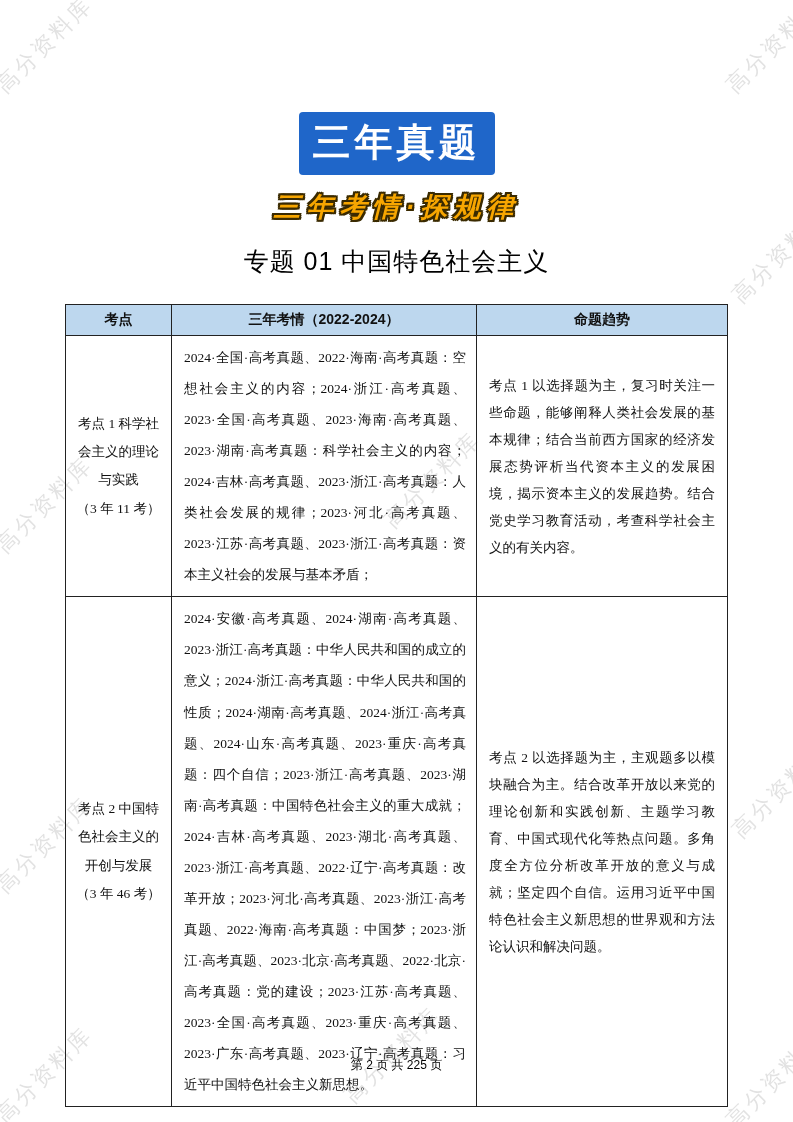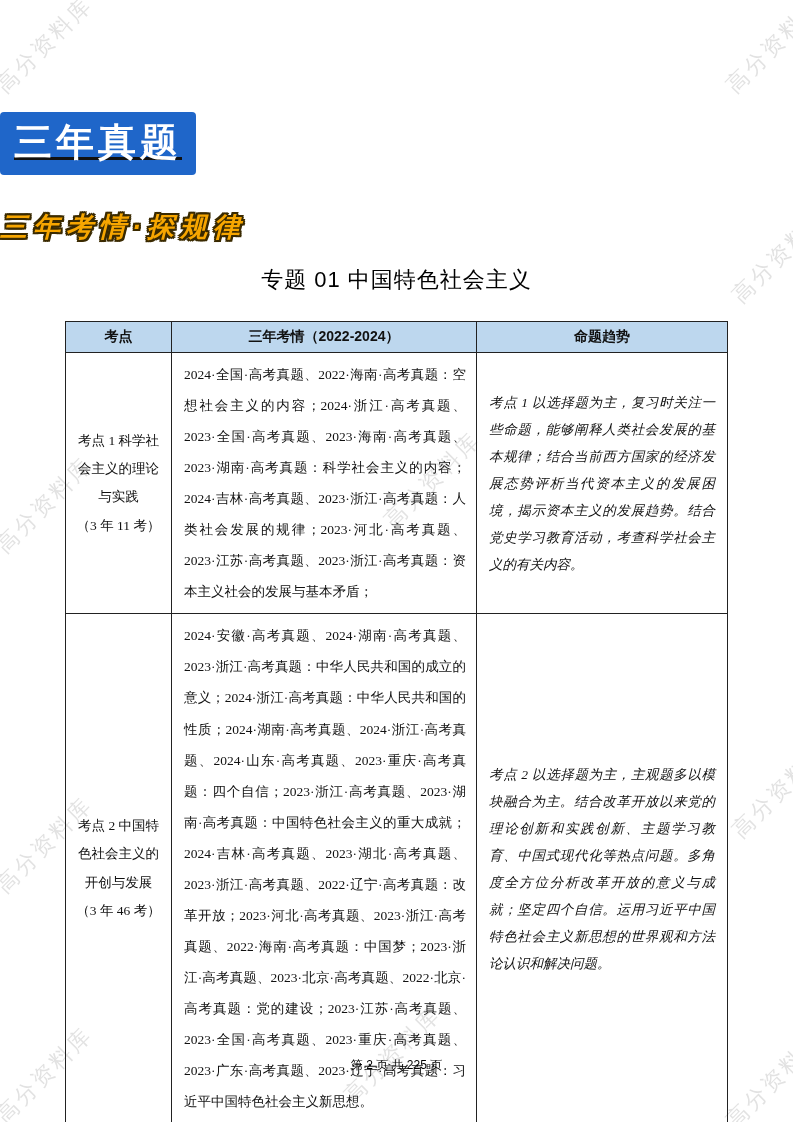--- a/index.html
+++ b/index.html
@@ -29,44 +29,44 @@
     letter-spacing:3px;
     color:var(--watermark-color);
     transform:rotate(-45deg);
     white-space:nowrap;
     pointer-events:none;
     user-select:none;
   }
   
   .content{position:relative;padding-top:112px;}
   .banner{
-    display:flex;align-items:center;
+    display:flex;align-items:center;justify-content:center;
     gap:8px;
-    text-decoration:underline;
   }
   .banner-left{
     background:var(--banner-bg);
     color:#ffffff;
     font-family:"Liberation Sans","DejaVu Sans",sans-serif;
     font-weight:bold;
     font-size:38px;
     letter-spacing:4px;
     padding:5px 14px 7px 14px;
     border-radius:4px;
   }
   .banner-right{
     color:var(--banner-years);
     font-family:"DejaVu Sans","Liberation Sans",sans-serif;
     font-weight:bold;
     font-size:46px;
     letter-spacing:4px;
     text-shadow:0 0 1px #ffffff;
   }
   .slogan{
-    margin-top:34px;
+    margin-top:14px;
+    text-align:center;
     font-family:"Liberation Sans","DejaVu Sans",sans-serif;
     font-weight:bold;
     font-style:italic;
     font-size:27px;
     letter-spacing:6px;
     color:var(--slogan-fill);
     text-shadow:
       -2px -2px 0 var(--slogan-outline),
        2px -2px 0 var(--slogan-outline),
       -2px  2px 0 var(--slogan-outline),
@@ -74,21 +74,21 @@
       -2px  0   0 var(--slogan-outline),
        2px  0   0 var(--slogan-outline),
        0   -2px 0 var(--slogan-outline),
        0    2px 0 var(--slogan-outline);
   }
   .page-title{
     margin-top:20px;
     text-align:center;
     font-family:"Liberation Sans","DejaVu Sans",sans-serif;
     font-weight:500;
-    font-size:22px;
+    font-size:25px;
     letter-spacing:1px;
     color:#000;
   }
   
   table.kq{
     width:662px;
     margin:26px auto 0 auto;
     border-collapse:collapse;
     table-layout:fixed;
     position:relative;
@@ -122,21 +122,20 @@
     line-height:2.3;
     padding:6px 10px 6px 12px;
     text-align:justify;
   }
   td.qushi-cell{
     vertical-align:middle;
     font-size:13.5px;
     line-height:2.0;
     padding:20px 12px;
     text-align:justify;
-    font-style:italic;
   }
   tr.row-1 td{height:236px;}
   tr.row-2 td{height:456px;}
   
   .footer{
     position:absolute;
     left:0;right:0;
     bottom:48px;
     text-align:center;
     font-family:"Liberation Sans","DejaVu Sans",sans-serif;

